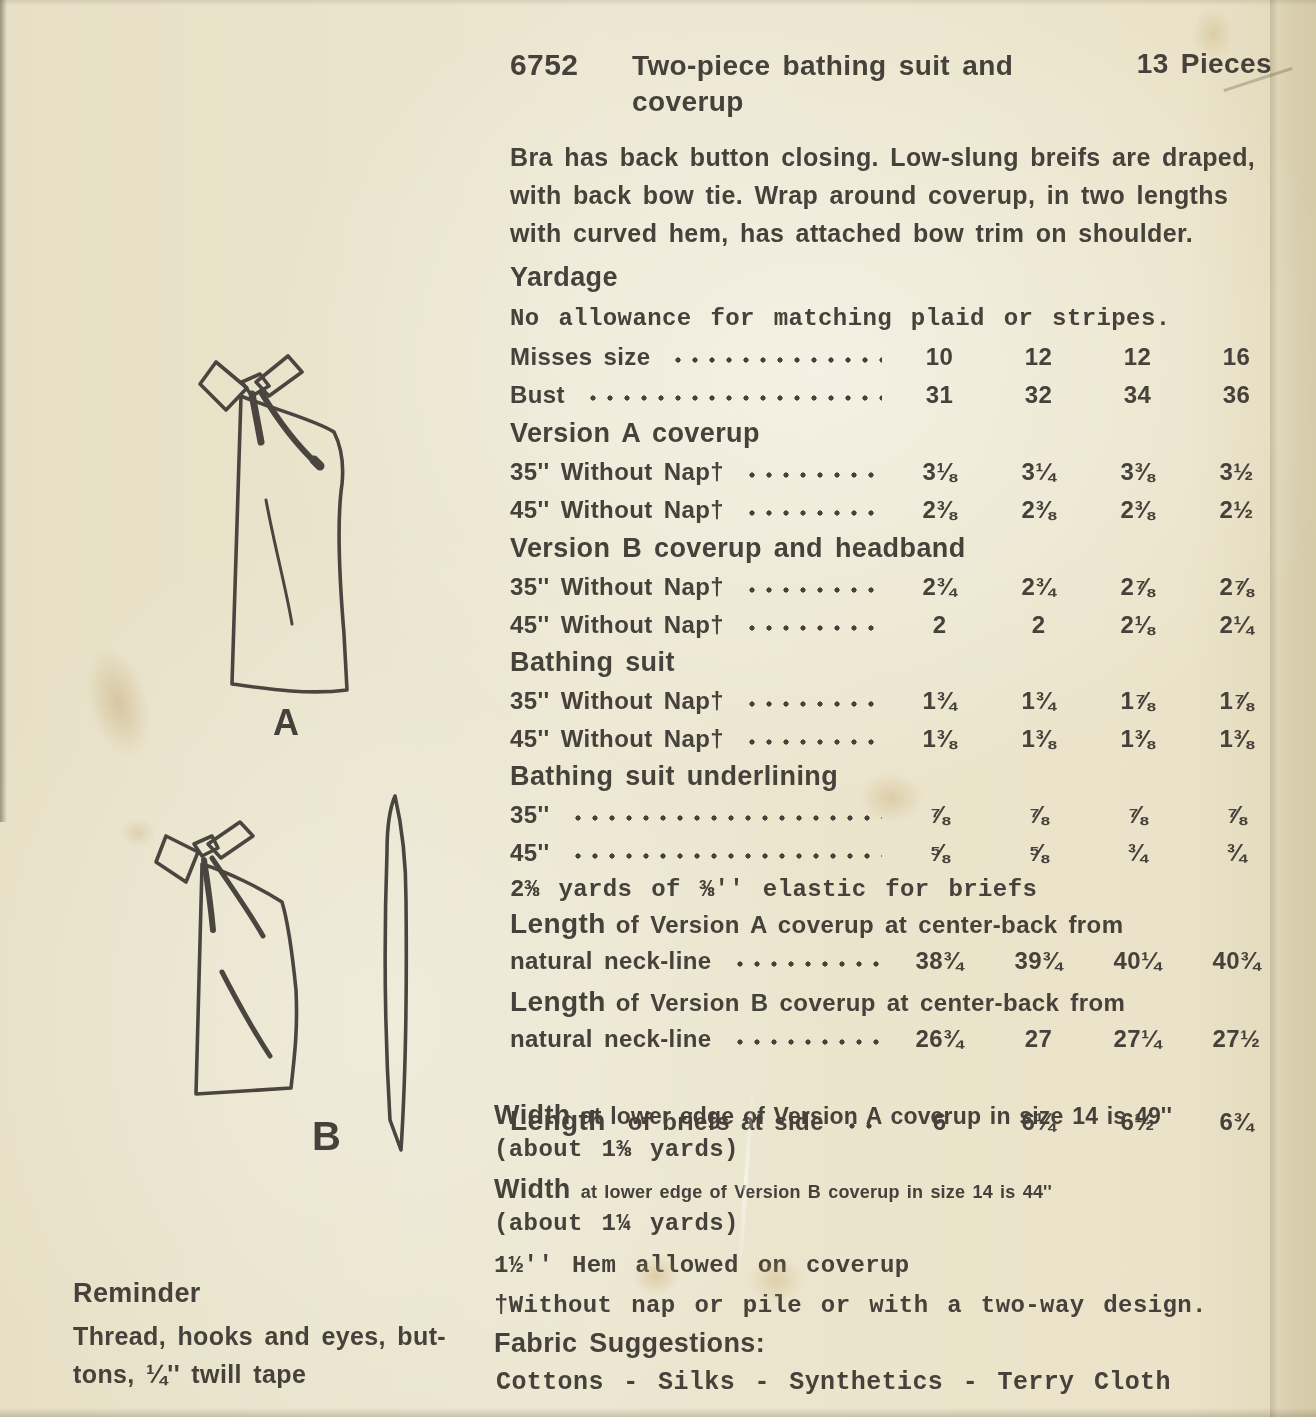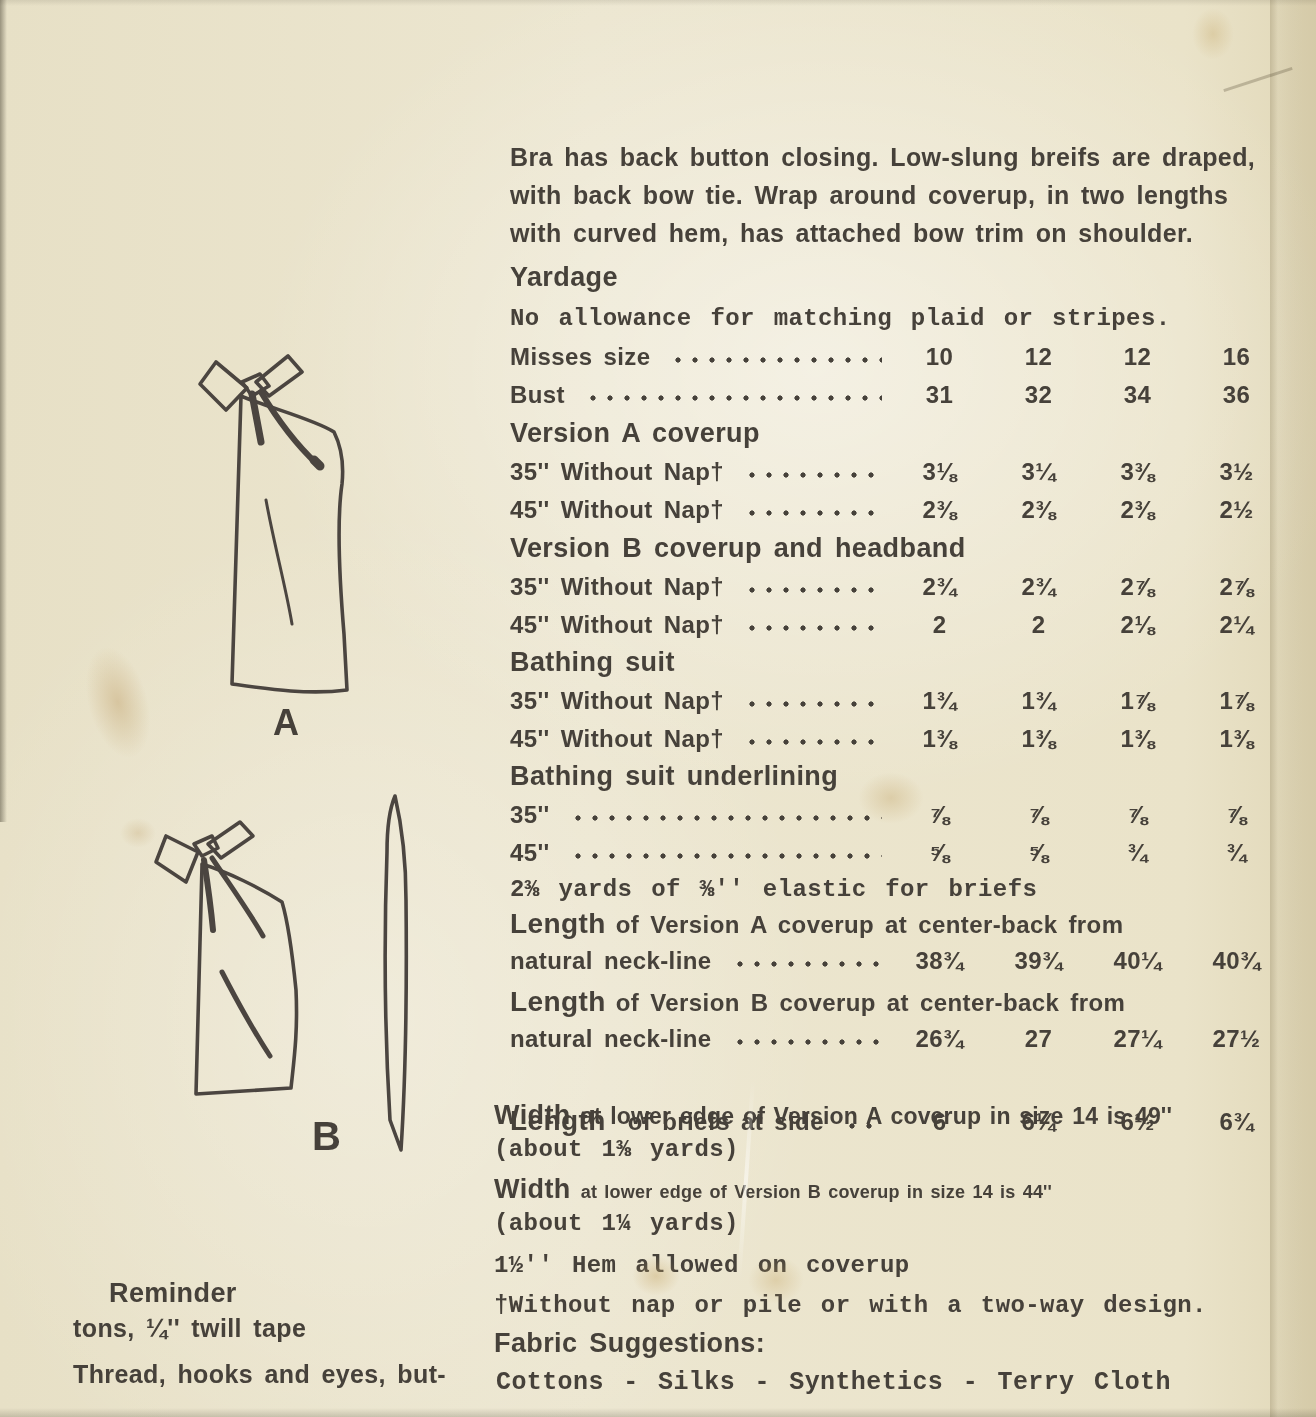--- a/index.html
+++ b/index.html
@@ -25,21 +25,21 @@
   .lbl{font-size:24px;white-space:nowrap;flex:none;}
   .lead{font-size:28px;white-space:nowrap;flex:none;}
   .rest{font-size:24px;white-space:nowrap;margin-left:10px;margin-top:46px;}
   .leader{flex:1;align-self:flex-end;height:12px;margin:0 2px 5px 8px;
     background-image:radial-gradient(circle at 8px 6px,#46413a 2.3px,rgba(0,0,0,0) 2.9px);
     background-size:17px 12px;background-repeat:repeat-x;}
   .v{flex:none;width:87px;text-align:center;font-size:24px;white-space:nowrap;}
   .tline{white-space:nowrap;}
   .note{font-size:24px;white-space:nowrap;font-family:Liberation Mono, monospace;}
   .reminder{position:absolute;left:73px;top:1278px;width:450px;letter-spacing:.4px;word-spacing:4px;}
-  .rem-h{font-size:27px;margin-left:36px;}
+  .rem-h{font-size:27px;}
   .rem-l{font-size:25px;line-height:38px;}
   .figlabel{position:absolute;font-size:36px;color:#46413a;}
   svg{position:absolute;overflow:visible;}
   .sk{fill:none;stroke:#4b4540;stroke-width:3.6;stroke-linecap:round;stroke-linejoin:round;}
   .stain{position:absolute;pointer-events:none;}
   .overlay{position:absolute;pointer-events:none;}
 </style>
 </head>
 <body>
 
@@ -64,20 +64,28 @@
   <path class="sk" style="stroke-width:5" d="M 152 70 C 172 100 190 125 203 148"></path>
   <path class="sk" style="stroke-width:5" d="M 162 184 C 178 215 195 245 210 268"></path>
 </svg>
 <svg style="left:60px;top:788px" width="380" height="390" viewBox="0 0 380 390">
   <path class="sk" d="M 335 8 C 329 22 327 42 327 64 C 324 150 325 250 330 332 L 341 362 C 345 300 347 204 346 112 C 346 70 341 34 335 8 Z"></path>
 </svg>
 <div class="figlabel" style="left:312px;top:1114px;font-size:40px">B</div>
 
 <div class="tcol">
 
+  <div class="abs hdr" style="top:48px">
+    <span class="pnum">6752</span>
+    <span class="ptitle">
+      <div>Two-piece bathing suit and</div>
+      <div>coverup</div>
+    </span>
+    <span class="pieces">13 Pieces</span>
+  </div>
 
   <div class="abs dline" style="top:138px">Bra has back button closing. Low-slung breifs are draped,</div>
   <div class="abs dline" style="top:176px">with back bow tie. Wrap around coverup, in two lengths</div>
   <div class="abs dline" style="top:214px">with curved hem, has attached bow trim on shoulder.</div>
 
   <div class="abs shead" style="top:262px">Yardage</div>
   <div class="abs note" style="top:305px">No allowance for matching plaid or stripes.</div>
 
   <div class="trow" style="top:343px">
     <span class="lbl">Misses size</span>
@@ -216,22 +224,22 @@
 
   <div class="abs note" style="top:1252px;left:-16px">1½'' Hem allowed on coverup</div>
   <div class="abs note" style="top:1292px;left:-16px">†Without nap or pile or with a two-way design.</div>
 
   <div class="abs shead" style="top:1328px;left:-16px">Fabric Suggestions:</div>
   <div class="abs note" style="top:1368px;left:-14px;font-size:25px">Cottons - Silks - Synthetics - Terry Cloth</div>
 </div>
 
 <div class="reminder">
   <div class="rem-h">Reminder</div>
+  <div class="rem-l" style="margin-top:8px">Thread, hooks and eyes, but-</div>
   <div class="rem-l">tons, ¼'' twill tape</div>
-  <div class="rem-l" style="margin-top:8px">Thread, hooks and eyes, but-</div>
 </div>
 
 <div class="stain" style="left:88px;top:645px;width:60px;height:115px;transform:rotate(-15deg);background:radial-gradient(ellipse at center,rgba(186,150,90,.38) 0%,rgba(186,150,90,0) 70%)"></div>
 <div class="stain" style="left:120px;top:818px;width:36px;height:30px;background:radial-gradient(ellipse at center,rgba(186,150,90,.25) 0%,rgba(186,150,90,0) 70%)"></div>
 <div class="stain" style="left:1192px;top:8px;width:42px;height:52px;background:radial-gradient(ellipse at center,rgba(196,165,100,.33) 0%,rgba(196,165,100,0) 70%)"></div>
 <div class="stain" style="left:858px;top:772px;width:66px;height:52px;background:radial-gradient(ellipse at center,rgba(190,158,95,.33) 0%,rgba(190,158,95,0) 70%)"></div>
 <div class="stain" style="left:632px;top:1256px;width:48px;height:40px;background:radial-gradient(ellipse at center,rgba(198,168,105,.42) 0%,rgba(198,168,105,0) 70%)"></div>
 <div class="stain" style="left:748px;top:1256px;width:56px;height:48px;background:radial-gradient(ellipse at center,rgba(198,168,105,.36) 0%,rgba(198,168,105,0) 70%)"></div>
 <div class="overlay" style="top:0;right:0;width:46px;height:100%;background:linear-gradient(90deg,rgba(110,95,55,.26) 0px,rgba(110,95,55,.05) 8px,rgba(130,112,66,.10) 22px,rgba(150,130,80,.17) 46px)"></div>
 <div class="overlay" style="top:0;left:0;width:7px;height:58%;background:linear-gradient(90deg,rgba(60,55,40,.45),rgba(60,55,40,0))"></div>

